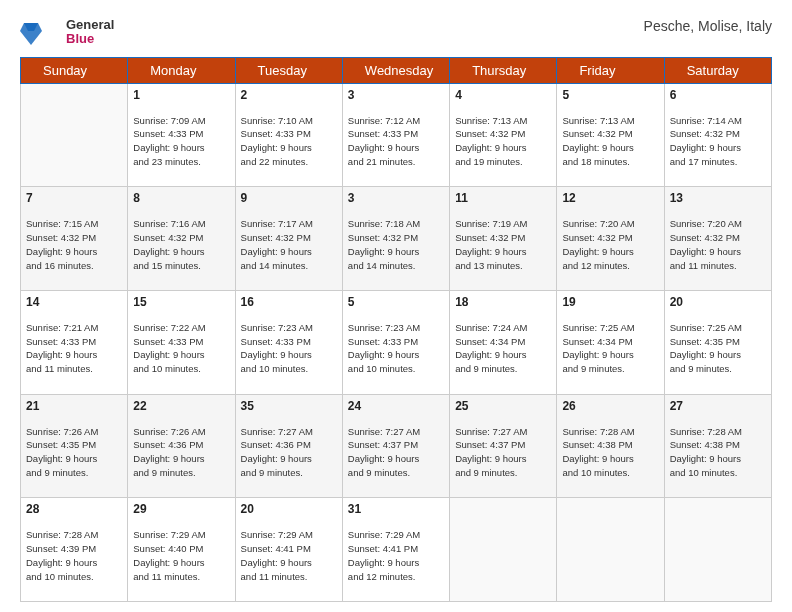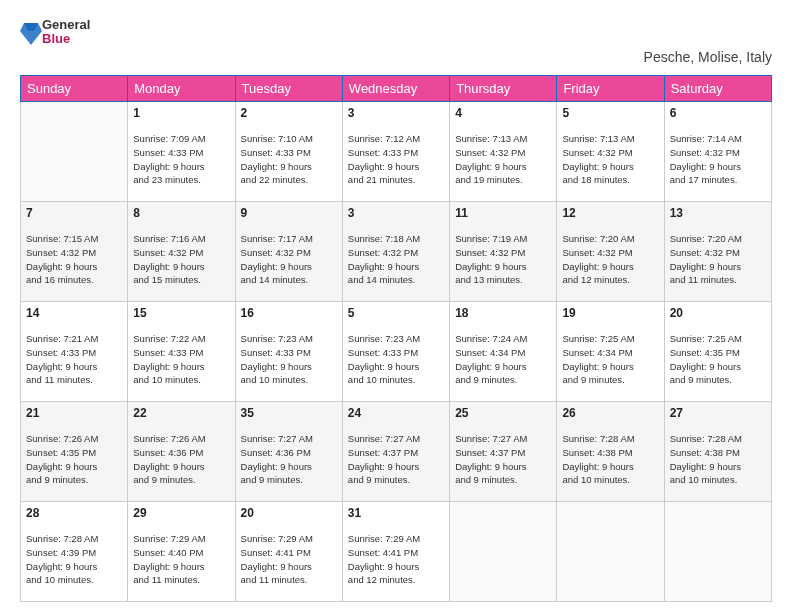--- a/index.html
+++ b/index.html
@@ -19,20 +19,21 @@
     }
     .header {
       display: flex;
       justify-content: space-between;
       align-items: flex-start;
       margin-bottom: 10px;
     }
     .logo {
       display: flex;
       align-items: center;
+      gap: 24px;
     }
     .logo-text {
       display: flex;
       flex-direction: column;
       font-size: 13px;
       font-weight: bold;
       line-height: 1.1;
     }
     .logo-general { color: #333; }
     .logo-blue { color: #be185d; }
@@ -47,34 +48,33 @@
     }
     .month-title {
       font-size: 32px;
       font-weight: bold;
       color: #222;
       line-height: 1.1;
     }
     .location {
       font-size: 14px;
       color: #444;
-      margin-top: 31px;
     }
     .calendar {
       flex: 1;
       border: 1px solid #ccc;
       border-collapse: collapse;
       width: 100%;
       table-layout: fixed;
     }
     .calendar th {
-      background: #ec4899;
+      background: #c2410c;
       color: #fff;
       text-align: left;
-      padding: 5px 6px;
+      padding: 5px 22px;
       font-size: 13px;
       font-weight: normal;
       border: 1px solid #1a6bbf;
     }
     .calendar td {
       vertical-align: top;
       border: 1px solid #ccc;
       padding: 4px 5px;
       font-size: 9.5px;
       color: #333;

